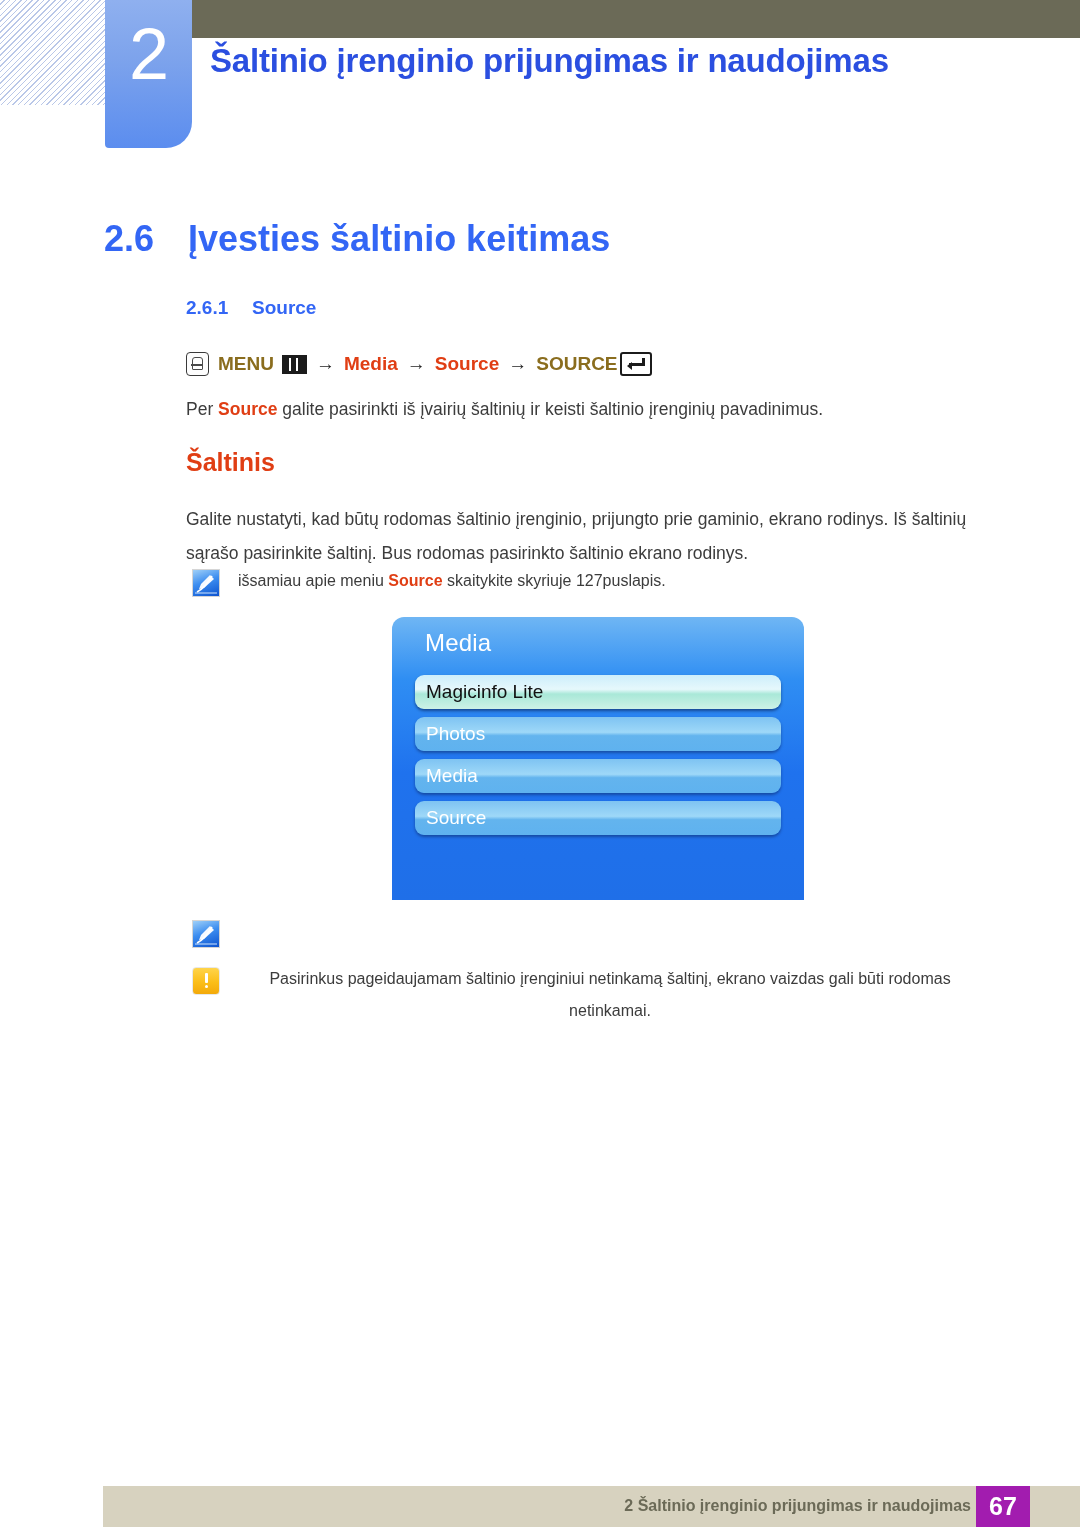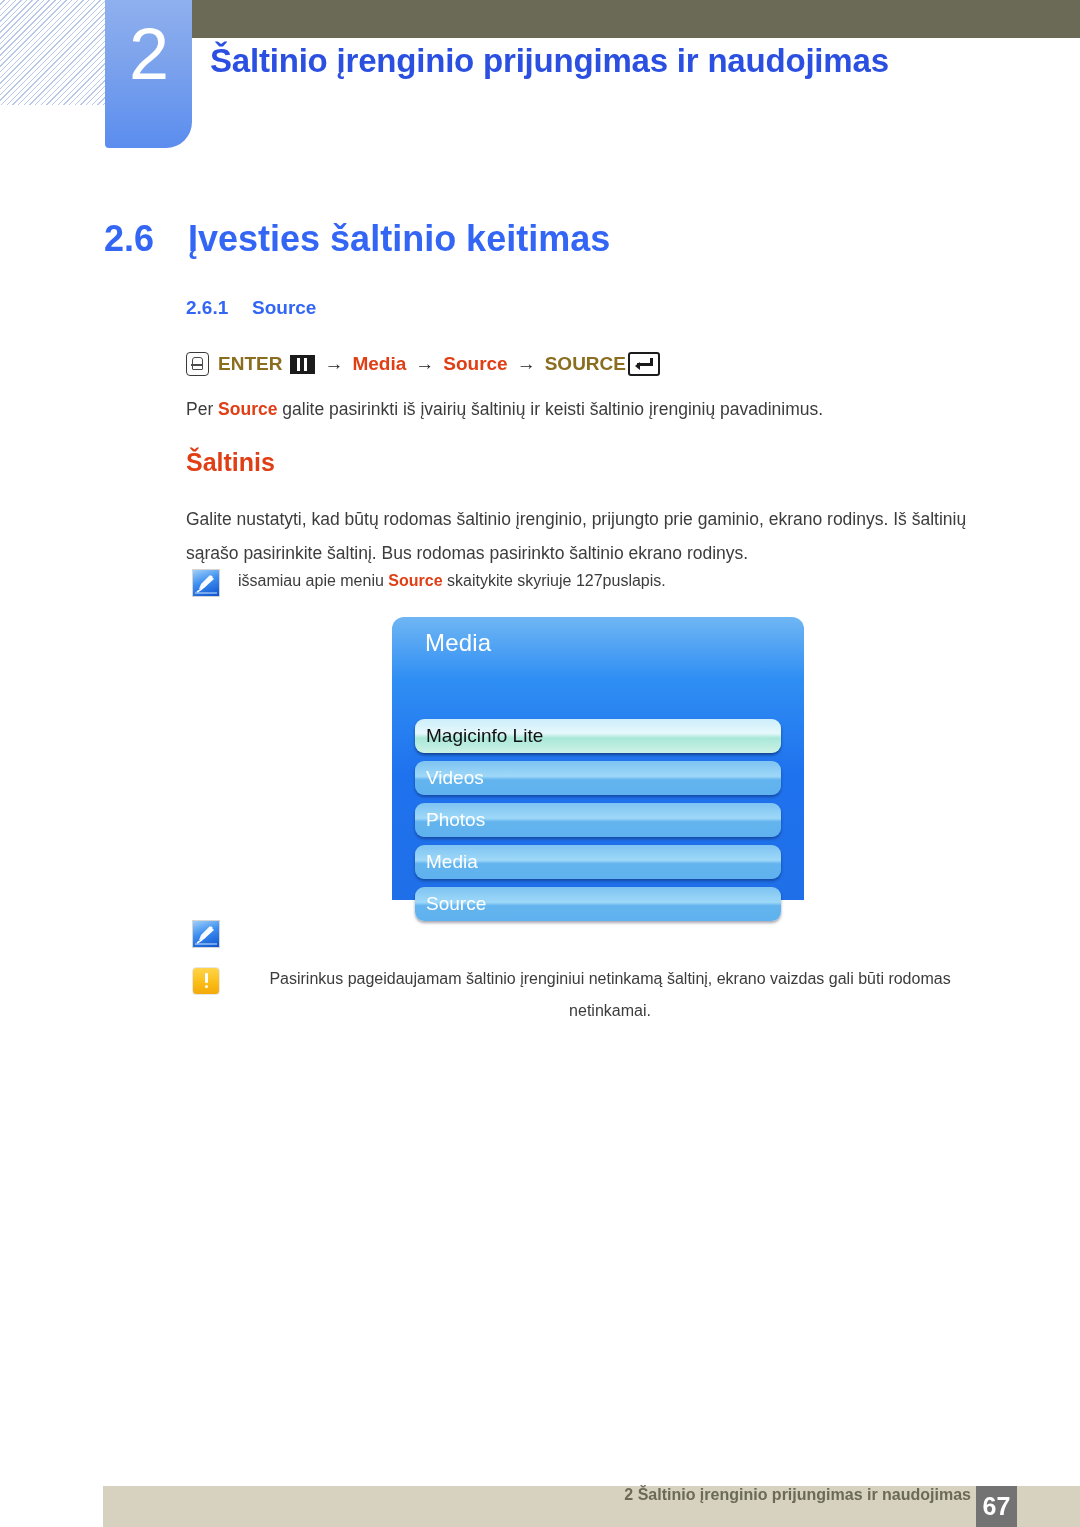--- a/index.html
+++ b/index.html
@@ -295,44 +295,43 @@
     box-sizing: border-box;
     padding-left: 11px;
     background: linear-gradient(180deg, #7ec3f2 0%, #9ed8f8 45%, #63b4ee 55%, #5fb2ef 100%);
     color: #ffffff;
     font-size: 19px;
   }
   .osd-item.selected {
     background: linear-gradient(180deg, #cdeefb 0%, #e6f8fc 42%, #a9e8d8 56%, #cdf2e6 100%);
     color: #111111;
     box-shadow: 0 2px 3px rgba(0,0,30,0.45);
-    margin-top: 44px;
   }
 
   
   .footer {
     position: absolute;
     left: 103px; top: 1486px;
     width: 977px;
     height: 41px;
     background: #d7d2bf;
   }
   .footer-text {
     position: absolute;
-    right: 109px; top: 0;
+    right: 109px; top: 11px;
     font-size: 16px;
     color: #6b6a57;
     font-weight: bold;
     white-space: nowrap;
   }
   .footer-page {
     position: absolute;
     left: 873px; top: 0;
-    width: 41px; height: 41px;
-    background: #737373;
+    width: 54px; height: 41px;
+    background: #a21caf;
     display: flex;
     align-items: center;
     justify-content: center;
     font-size: 25px;
     font-weight: bold;
     color: #ffffff;
   }
 </style>
 </head>
 <body>
@@ -351,21 +350,21 @@
   <div class="sec-heading">
     <span class="num">2.6</span><span>Įvesties šaltinio keitimas</span>
   </div>
 
   <div class="subsec-heading">
     <span class="num">2.6.1</span><span>Source</span>
   </div>
 
   <div class="menupath">
     <span class="icon-hand"></span>
-    <span class="gold">ENTER</span>
+    <span class="gold">MENU</span>
     <span class="icon-menubars"></span>
     <span class="arrow">→</span>
     <span class="red">Media</span>
     <span class="arrow">→</span>
     <span class="red">Source</span>
     <span class="arrow">→</span>
     <span class="gold">SOURCE</span>
     <span class="icon-enter"></span>
   </div>
 
@@ -390,23 +389,20 @@
     </span>
   </div>
 
   <div class="osd">
     <div class="osd-title">Media</div>
     <div class="osd-list">
       <div class="osd-item selected">
         <span>Magicinfo Lite</span>
       </div>
       <div class="osd-item">
-        <span>Videos</span>
-      </div>
-      <div class="osd-item">
         <span>Photos</span>
       </div>
       <div class="osd-item">
         <span>Media</span>
       </div>
       <div class="osd-item">
         <span>Source</span>
       </div>
     </div>
   </div>

